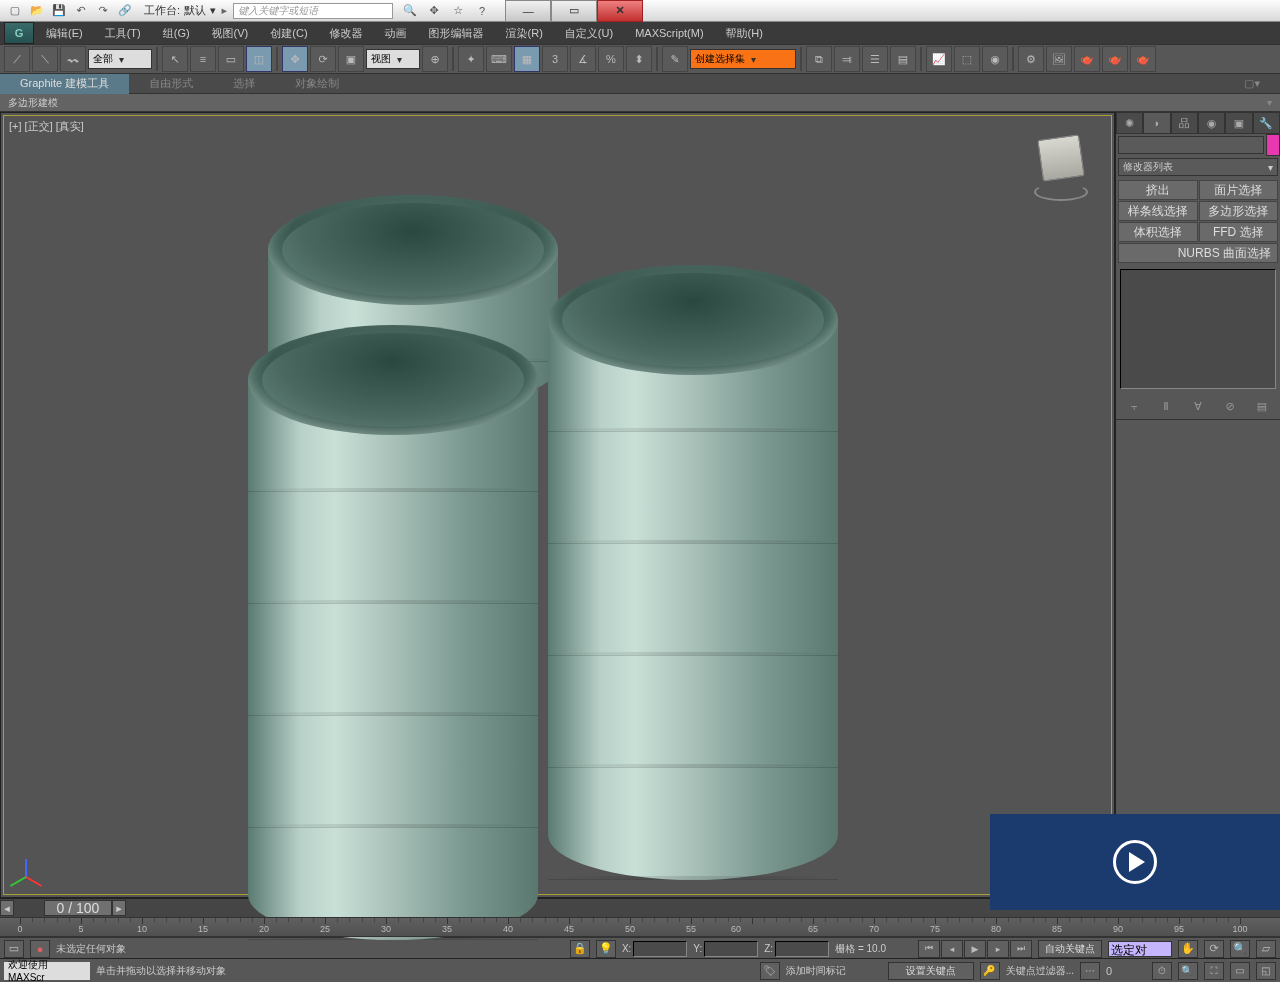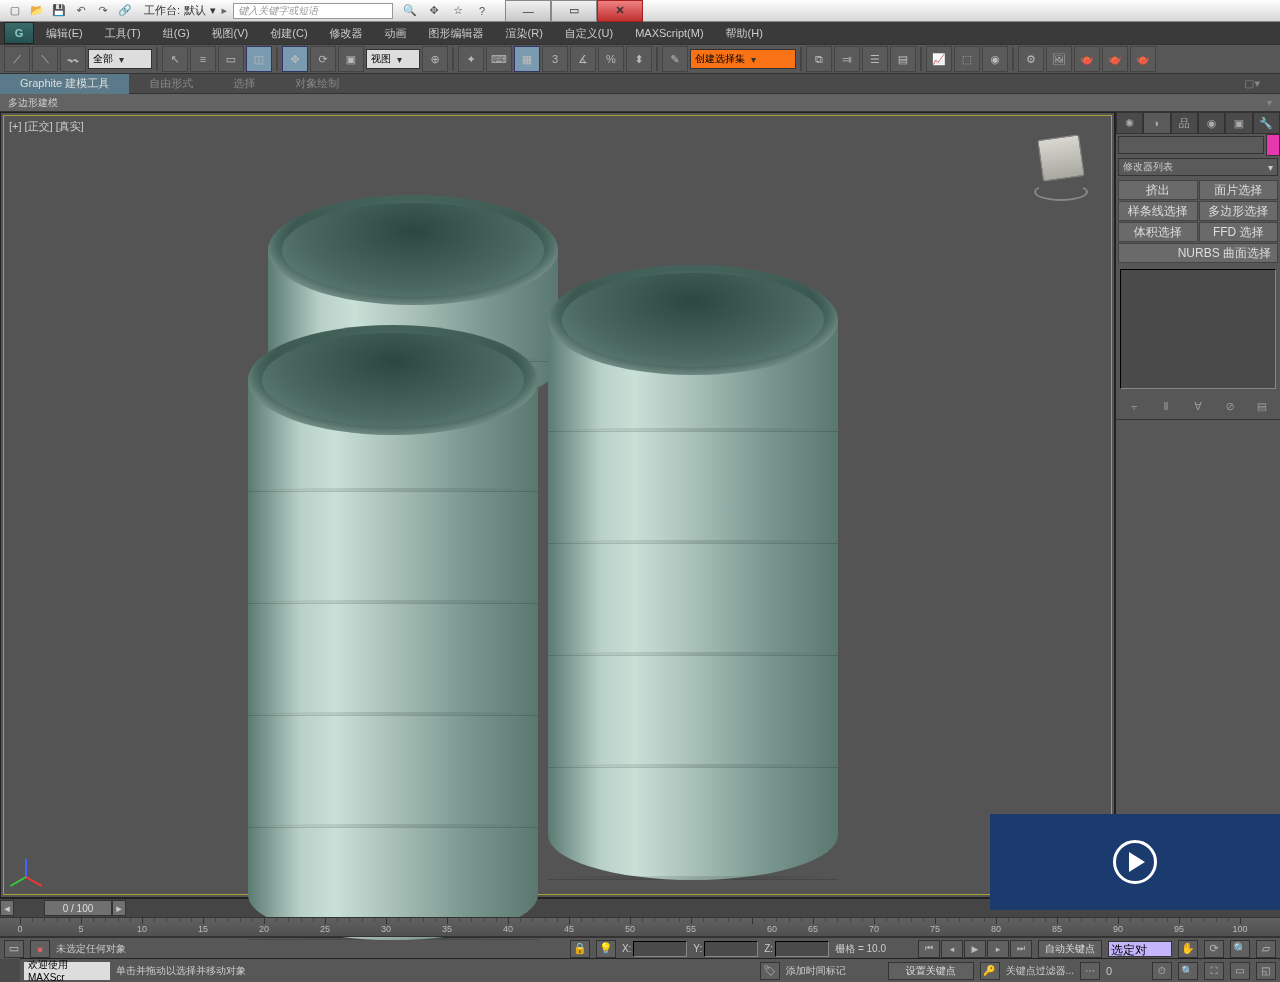--- a/index.html
+++ b/index.html
@@ -83,38 +83,38 @@
 .cmd-btn { height:20px; background:#6a6a6a; border:1px solid #444; display:flex; align-items:center; justify-content:center; color:#ddd; font-size:12px; cursor:pointer; }
 .cmd-btn.wide { grid-column:1/3; justify-content:flex-end; padding-right:6px;padding-left:12px; }
 .mod-stack { margin:4px; height:120px; background:#4a4a4a; border:1px inset #333; }
 .mod-toolbar { display:flex; justify-content:space-around; padding:4px 2px; }
 .mod-toolbar .mb { width:20px; height:18px; display:flex; align-items:center; justify-content:center; color:#999; cursor:pointer; }
 .cmd-rollup { flex:1; background:#575757; border-top:1px solid #333; }
 
 
 .timeline-area { height:60px; background:#575757; border-top:1px solid #222; }
 .time-slider { height:18px; display:flex; align-items:center; background:#454545; }
-.ts-thumb { width:68px; height:16px; background:#707070; border:1px solid #333; display:flex; align-items:center; justify-content:center; color:#ddd; font-size:10px; margin-left:30px; }
+.ts-thumb { width:68px; height:16px; background:#707070; border:1px solid #333; display:flex; align-items:center; justify-content:center; color:#ddd; font-size:14px; margin-left:30px; }
 .ts-arrow { width:14px; height:16px; background:#707070; border:1px solid #333; display:flex; align-items:center; justify-content:center; color:#ccc; }
 .time-ruler { height:20px; background:linear-gradient(#606060,#505050); position:relative; border-top:1px solid #333; border-bottom:1px solid #333; }
 .time-ruler .tick { position:absolute; top:0; width:1px; height:6px; background:#333; }
 .time-ruler .minor { height:4px; background:#444; }
 .time-ruler .lbl { position:absolute; top:6px; font-size:9px; color:#bbb; transform:translateX(-50%); }
 .status-row { height:22px; display:flex; align-items:center; background:#575757; gap:6px; padding:0 4px; border-top:1px solid #333; }
 .status-row .st-btn { width:20px; height:18px; background:#606060; border:1px solid #333; display:flex; align-items:center; justify-content:center; color:#bbb; cursor:pointer; }
 .status-row .prompt { flex:0 0 auto; color:#ccc; font-size:10px; min-width:180px; }
 .status-row .coord { color:#ccc; font-size:10px; display:flex; align-items:center; gap:2px; }
 .status-row .coord-box { width:54px; height:16px; background:#4a4a4a; border:1px inset #333; }
 .status-row .grid-val { color:#ccc; font-size:10px; }
 .status-row .play-btns { display:flex; gap:1px; }
 .status-row .play-btns .pb { width:22px; height:18px; background:#606060; border:1px solid #333; display:flex; align-items:center; justify-content:center; color:#bbb; font-size:9px; cursor:pointer; }
 .status-row .auto-key { width:64px; height:18px; background:#606060; border:1px solid #333; color:#ddd; font-size:10px; display:flex; align-items:center; justify-content:center; cursor:pointer; }
 .status-row .sel-combo { width:64px; height:16px; background:#c4b5fd; border:1px solid #333; color:#000; font-size:12px; padding:0 2px; }
 
-.bottom-bar { height:24px; background:#575757; display:flex; align-items:center; border-top:1px solid #222; padding:0 4px; gap:6px;margin-left:20px; }
+.bottom-bar { height:24px; background:#575757; display:flex; align-items:center; border-top:1px solid #222; padding:0 4px; gap:6px; }
 .bottom-bar .welcome { width:86px; height:18px; background:#ddd; color:#000; font-size:10px; display:flex; align-items:center; padding:0 4px; }
 .bottom-bar .hint { color:#ccc; font-size:10px; }
 .bottom-bar .spacer { flex:1; }
 .bottom-bar .bb-btn { width:20px; height:18px; background:#606060; border:1px solid #333; display:flex; align-items:center; justify-content:center; color:#bbb; font-size:10px; cursor:pointer; }
 .bottom-bar .key-filter { color:#ccc; font-size:10px; }
 .bottom-bar .set-key { width:86px; height:18px; background:#606060; border:1px solid #333; color:#ddd; font-size:10px; display:flex; align-items:center; justify-content:center; }
 
 
 .watermark { position:absolute; right:0; bottom:72px; width:290px; height:96px; background:#1b3a6e; display:flex; align-items:center; justify-content:center; gap:10px; color:#fff; }
 .watermark .play { width:44px; height:44px; border:3px solid #fff; border-radius:50%; display:flex; align-items:center; justify-content:center; }
@@ -393,21 +393,21 @@
       <div class="tick minor" style="left: 654.4px;"></div>
       <div class="tick minor" style="left: 666.6px;"></div>
       <div class="tick minor" style="left: 678.8px;"></div>
       <div class="tick" style="left: 691px;"></div>
       <div class="lbl" style="left: 691px;">55</div>
       <div class="tick minor" style="left: 703.2px;"></div>
       <div class="tick minor" style="left: 715.4px;"></div>
       <div class="tick minor" style="left: 727.6px;"></div>
       <div class="tick minor" style="left: 739.8px;"></div>
       <div class="tick" style="left: 752px;"></div>
-      <div class="lbl" style="left: 772px;">60</div>
+      <div class="lbl" style="left: 736px;">60</div>
       <div class="tick minor" style="left: 764.2px;"></div>
       <div class="tick minor" style="left: 776.4px;"></div>
       <div class="tick minor" style="left: 788.6px;"></div>
       <div class="tick minor" style="left: 800.8px;"></div>
       <div class="tick" style="left: 813px;"></div>
       <div class="lbl" style="left: 813px;">65</div>
       <div class="tick minor" style="left: 825.2px;"></div>
       <div class="tick minor" style="left: 837.4px;"></div>
       <div class="tick minor" style="left: 849.6px;"></div>
       <div class="tick minor" style="left: 861.8px;"></div>

